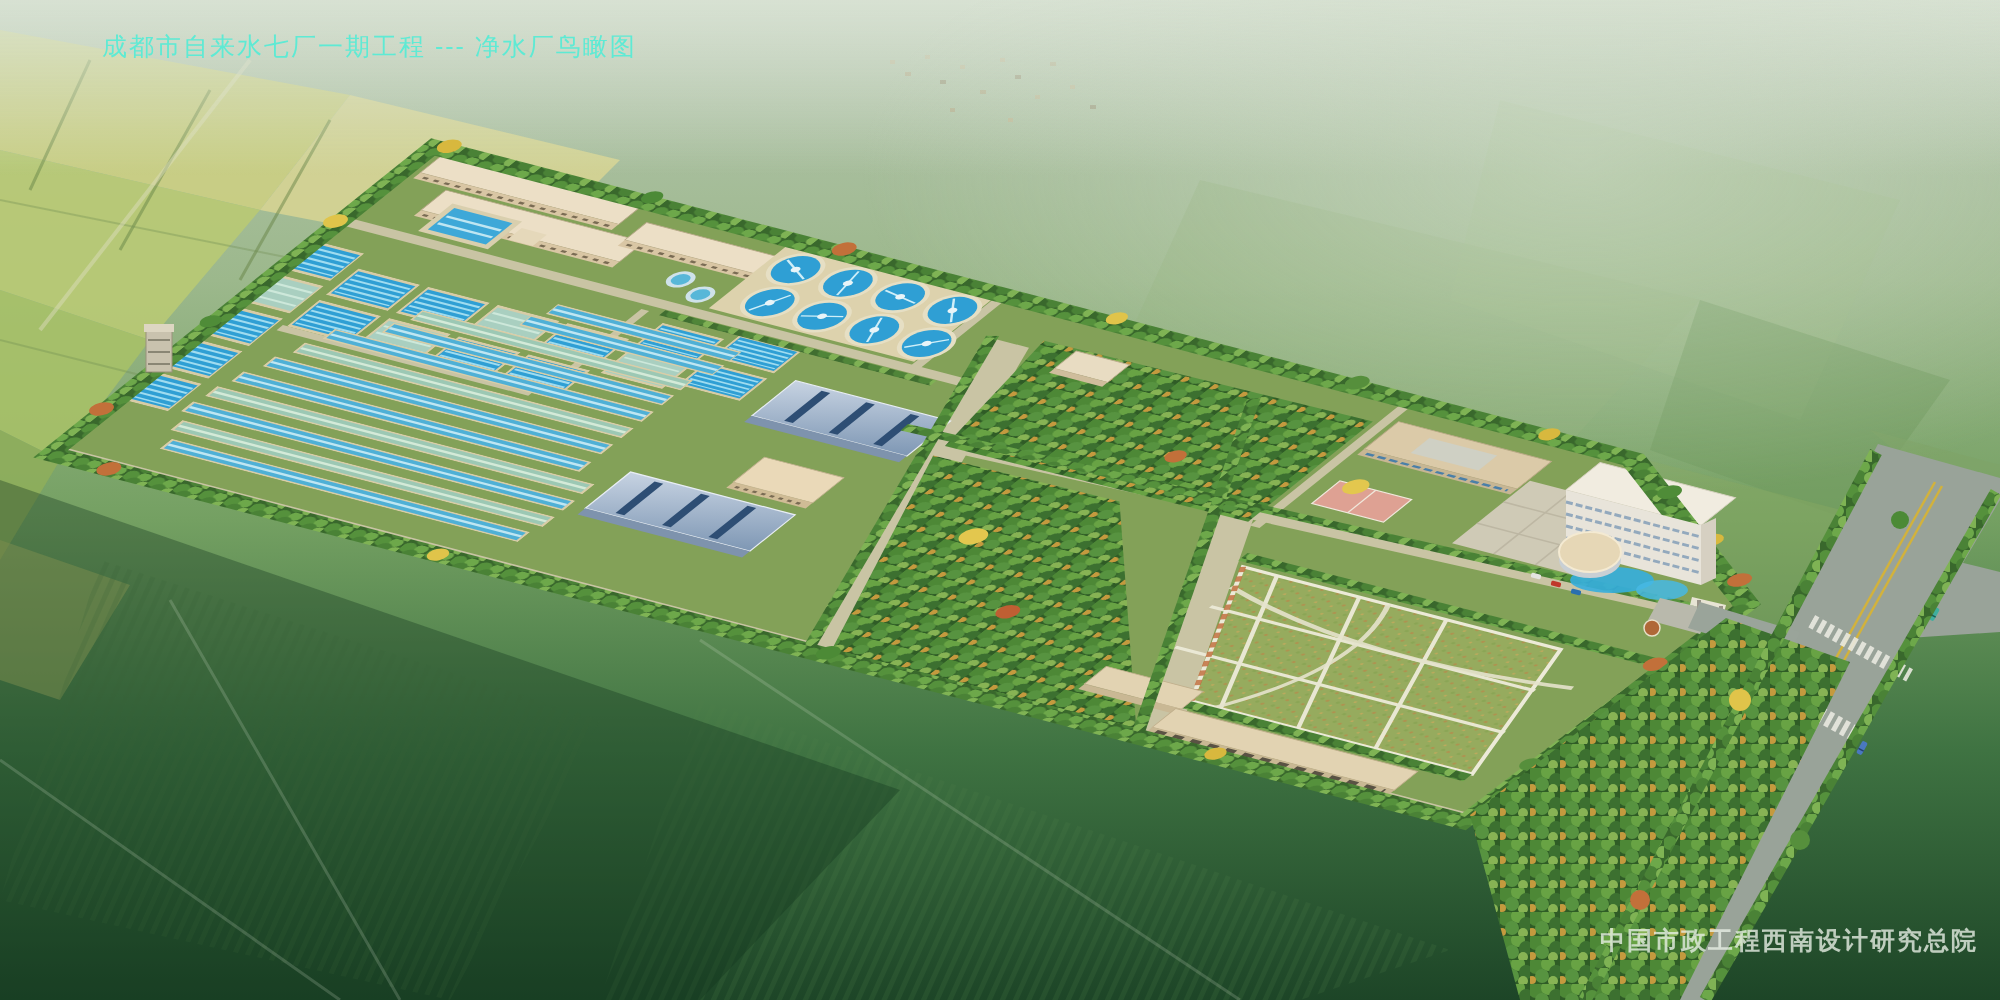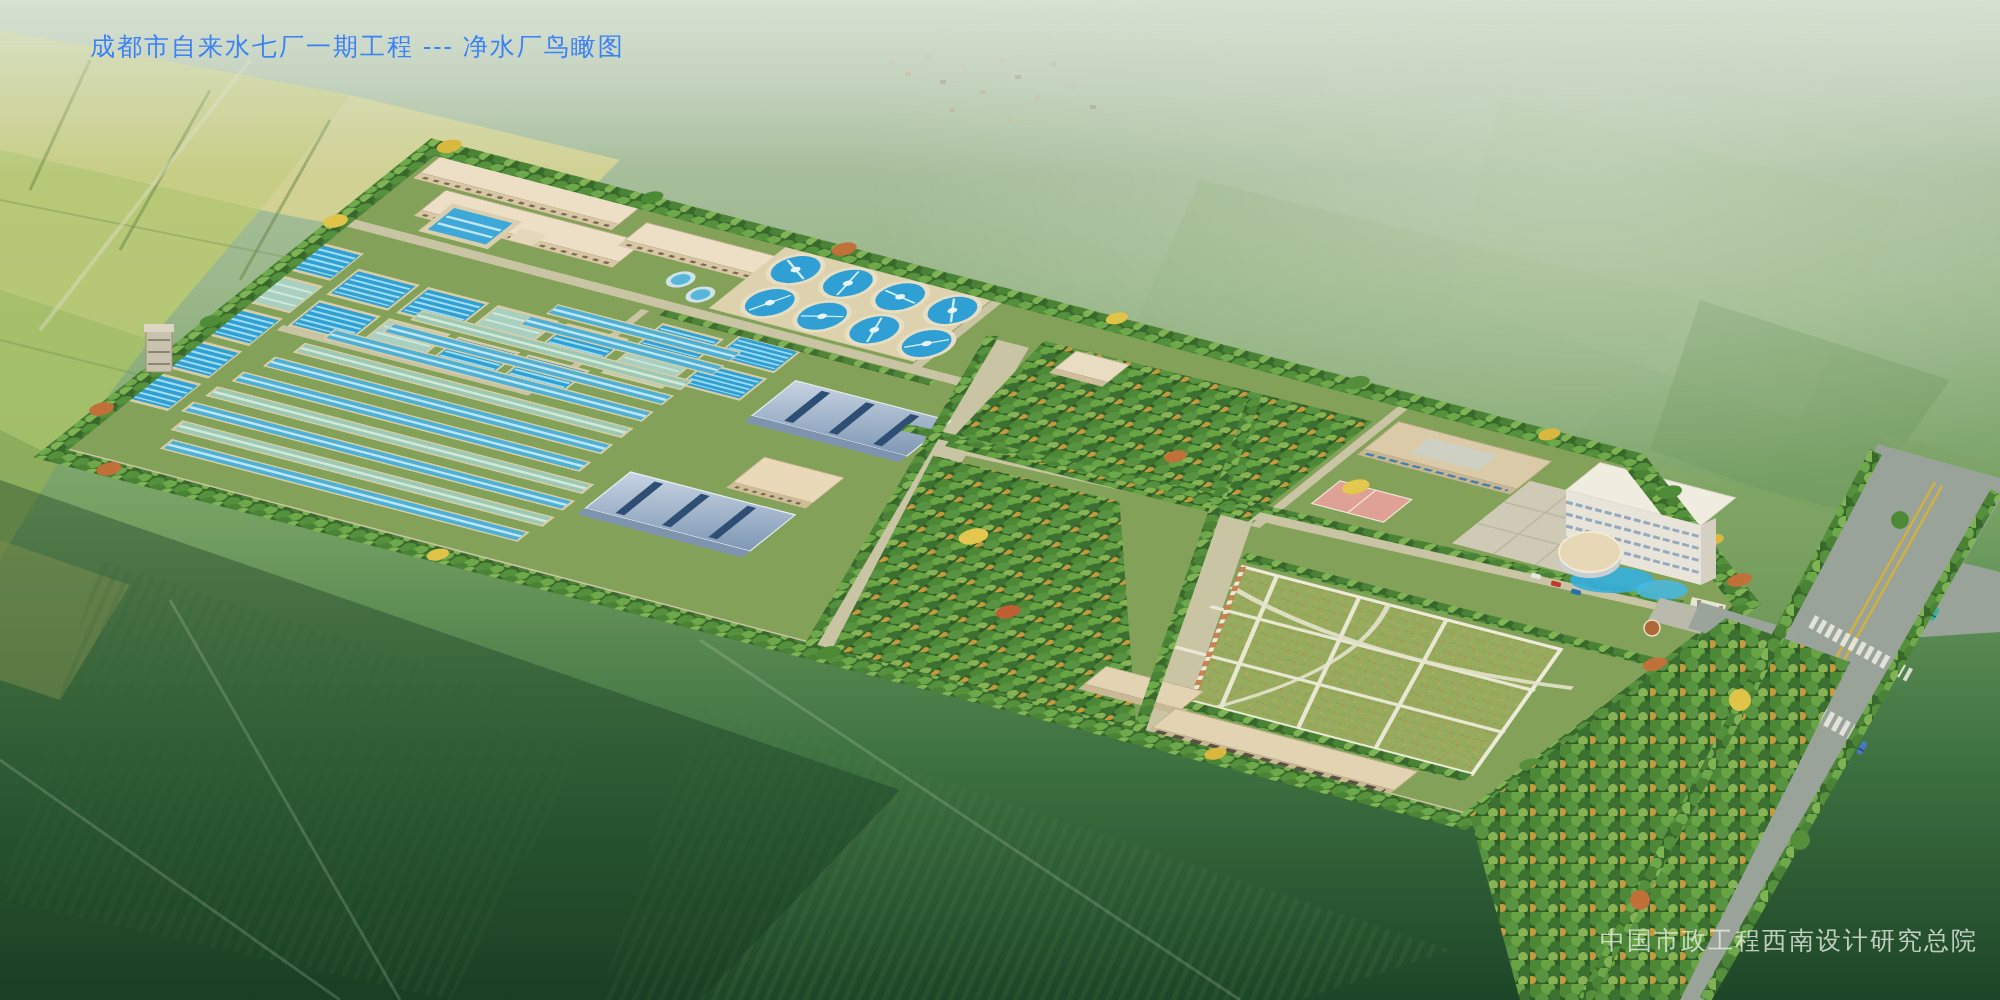--- a/index.html
+++ b/index.html
@@ -1,21 +1,21 @@
 <!DOCTYPE html>
 <html><head>
 <meta charset="utf-8">
 <style>
   html,body{margin:0;padding:0;background:#222;}
   #stage{position:relative;width:2000px;height:1000px;overflow:hidden;
          font-family:"Liberation Sans","DejaVu Sans",sans-serif;}
   #stage svg{position:absolute;left:0;top:0;}
   .overlay-text{position:absolute;white-space:nowrap;}
-  #title{left:90px;top:30px;font-size:25px;letter-spacing:2px;color:#3b82f6;font-weight:500;}
-  #credit{left:1600px;top:924px;font-size:25px;letter-spacing:2px;color:rgba(230,238,228,0.8);}
+  #title{left:102px;top:30px;font-size:25px;letter-spacing:2px;color:#5eead4;font-weight:500;}
+  #credit{left:1600px;top:924px;font-size:25px;letter-spacing:2px;color:rgba(230,238,228,0.8);font-weight:bold;}
 </style>
 </head>
 <body>
 
 <div id="stage">
 <svg width="2000" height="1000" viewBox="0 0 2000 1000">
 <defs>
   <linearGradient id="bgGrad" x1="0" y1="0" x2="0" y2="1">
     <stop offset="0" stop-color="#b7c6b2"></stop>
           <stop offset="0.28" stop-color="#9cb88c"></stop>

